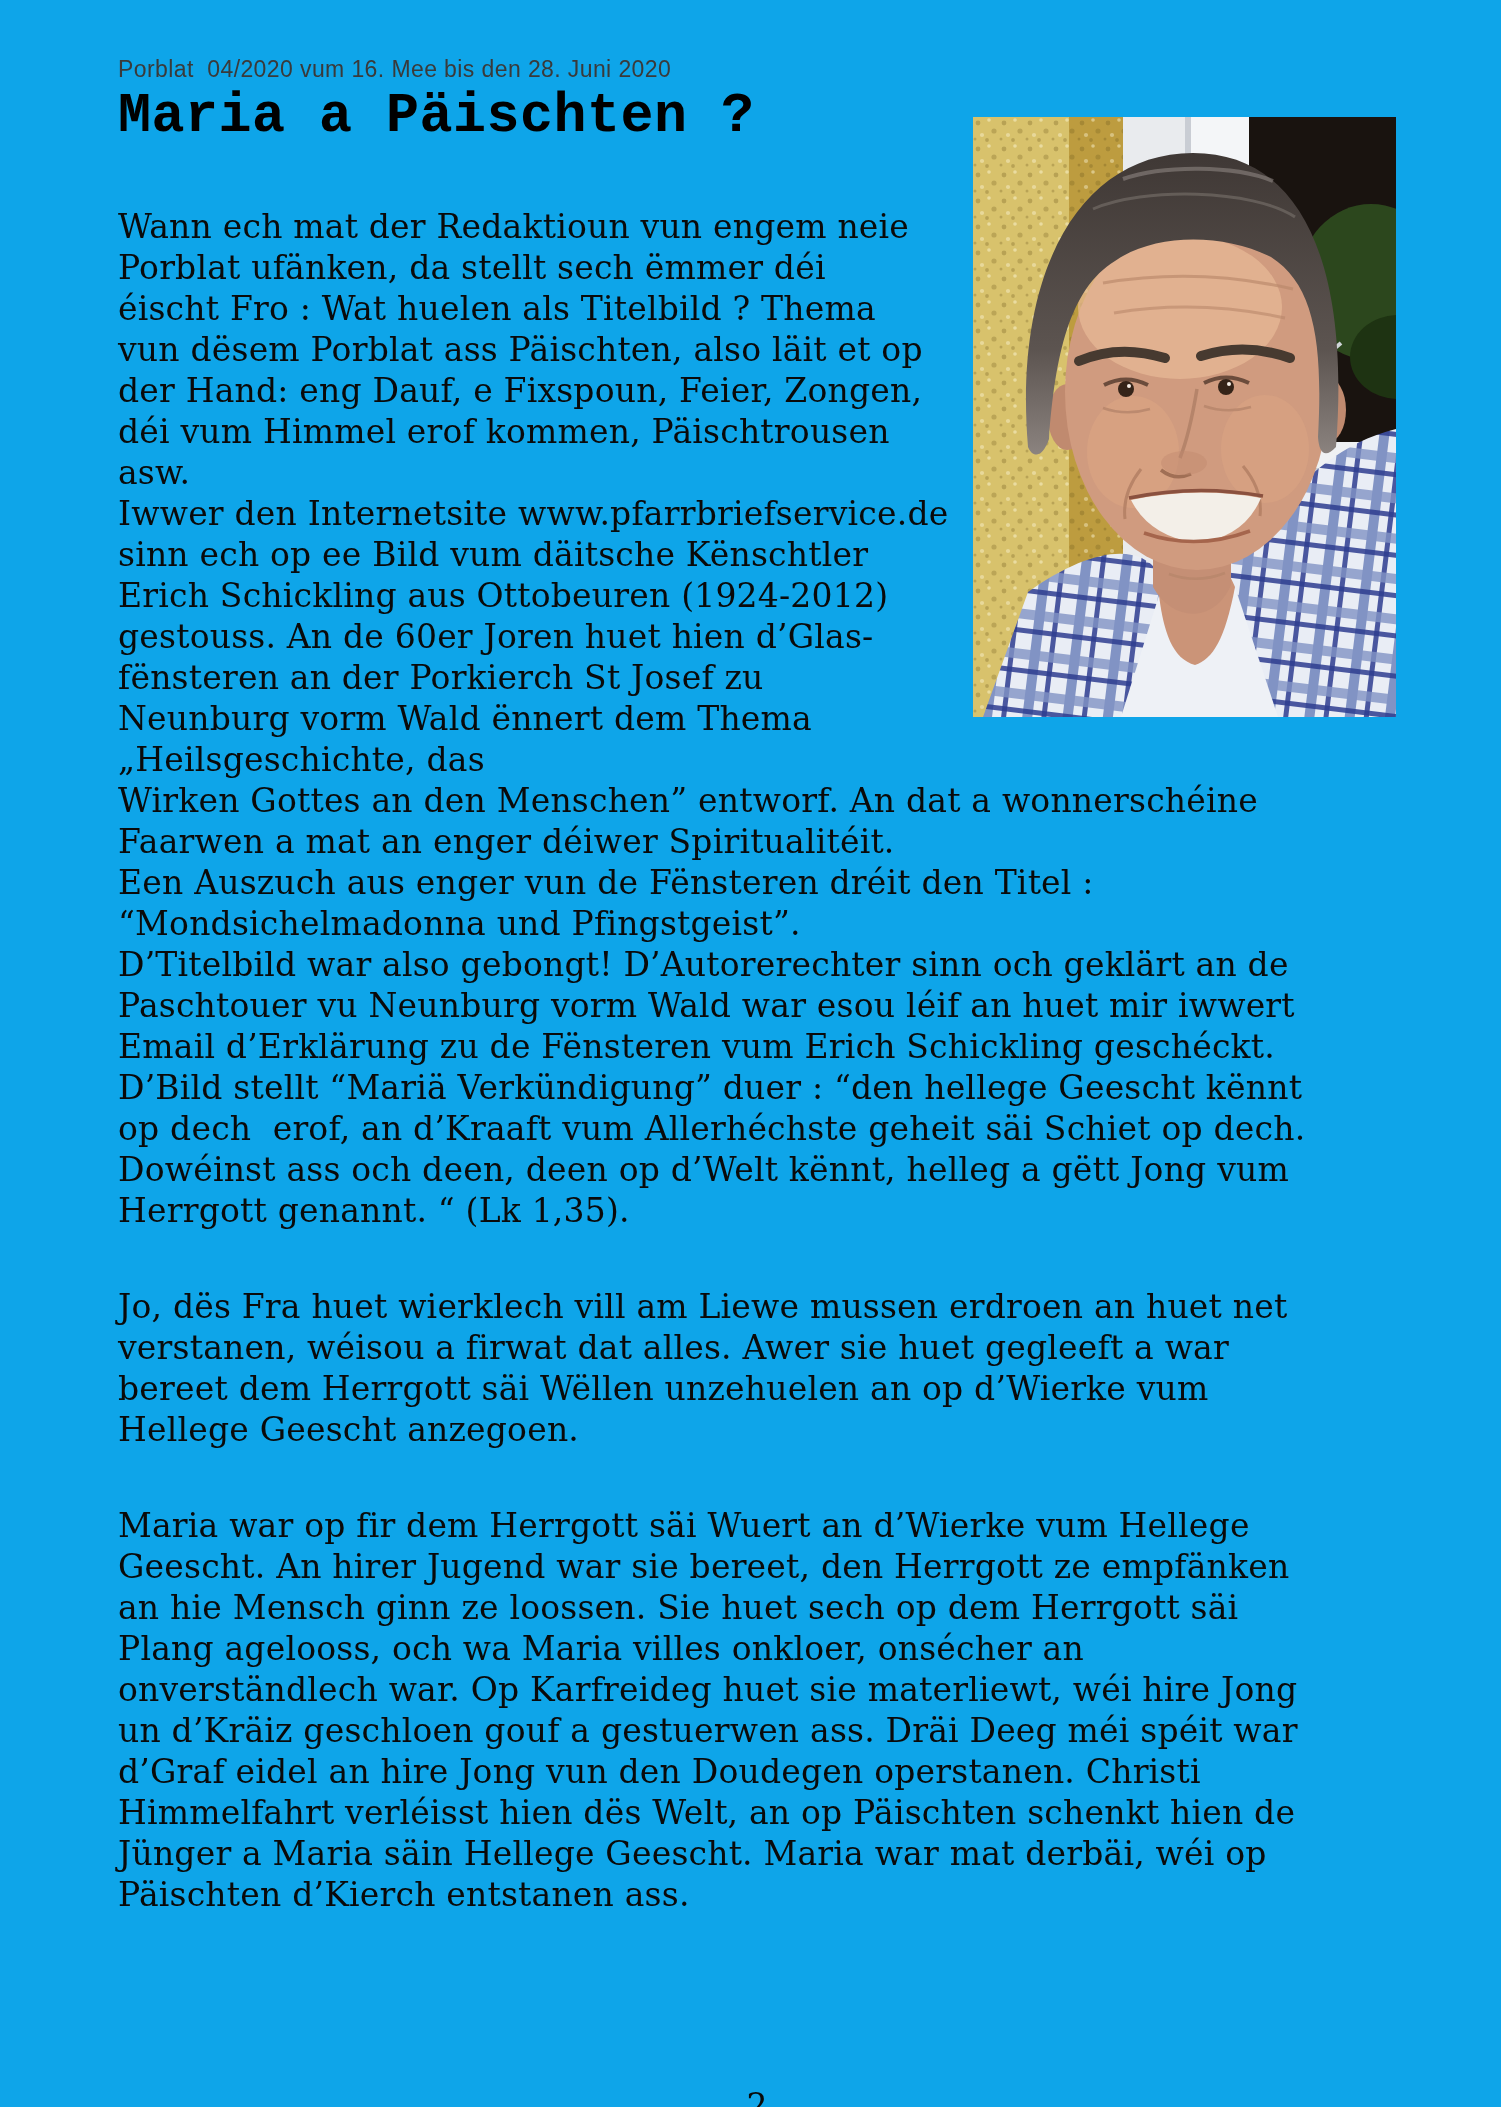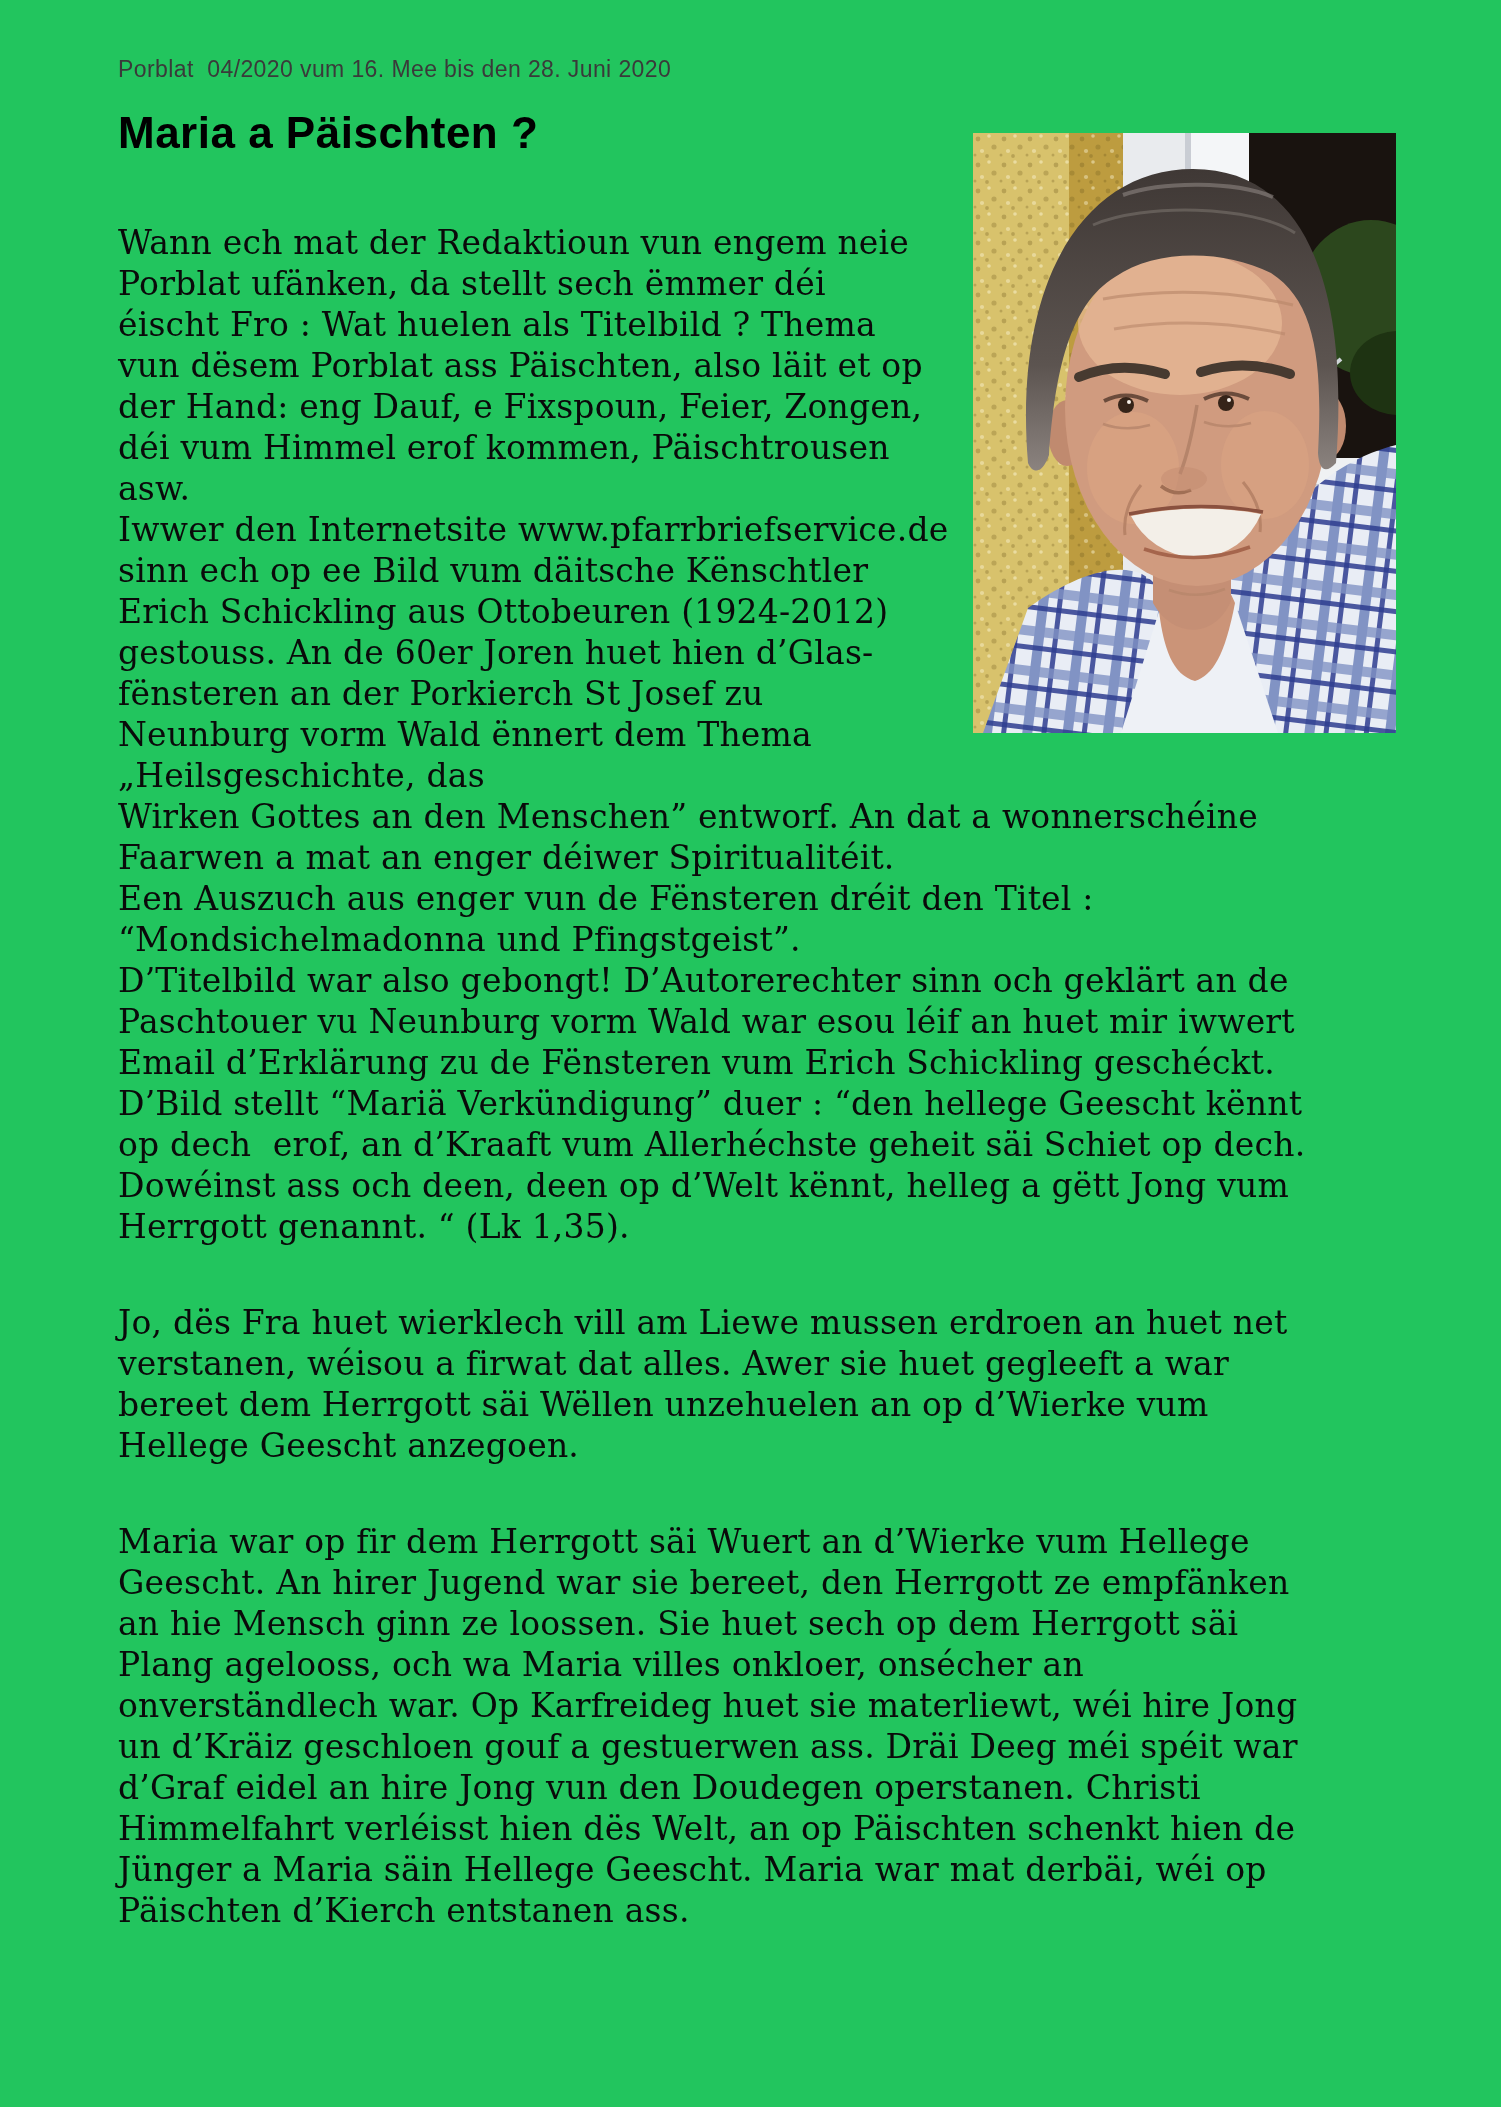--- a/index.html
+++ b/index.html
@@ -1,22 +1,22 @@
 <!DOCTYPE html>
 <html><head>
 <meta charset="utf-8">
 <style>
   html,body{margin:0;padding:0;background:#ffffff;}
   body{width:1501px;height:2107px;position:relative;overflow:hidden;}
-  .page{box-sizing:border-box;width:1501px;height:2107px;padding:55px 105px 0 118px;background:#22c55e;}
+  .page{box-sizing:border-box;width:1501px;height:2107px;padding:55px 105px 0 118px;background:#0ea5e9;}
   .doc-header{font-family:"Liberation Sans",sans-serif;font-size:23px;line-height:29px;color:#3a3a3a;letter-spacing:.4px;white-space:pre-line;}
   .content{font-family:"DejaVu Serif","Liberation Serif",serif;color:#0a0a0a;}
   .photo-float{float:right;width:423px;height:600px;margin:27px 0 10px 20px;}
   .photo-float svg{display:block;width:423px;height:600px;}
-  h1.title{font-family:Liberation Sans, sans-serif;font-weight:bold;font-size:44px;line-height:54px;margin:22px 0 62px 0;letter-spacing:.5px;color:#000;}
+  h1.title{font-family:Liberation Mono, monospace;font-weight:bold;font-size:55px;line-height:54px;margin:6px 0 62px 0;letter-spacing:.5px;color:#000;}
   p.lines{font-size:33px;line-height:41px;letter-spacing:.2px;margin:7px 0 55px 0;white-space:pre-line;}
   p.lines .it{}
   .page-num{font-size:33px;line-height:41px;text-align:center;margin-top:115px;font-family:"DejaVu Serif","Liberation Serif",serif;}
   .clear{clear:both;}
 </style>
 </head>
 <body>
 
 <div class="page">
 

